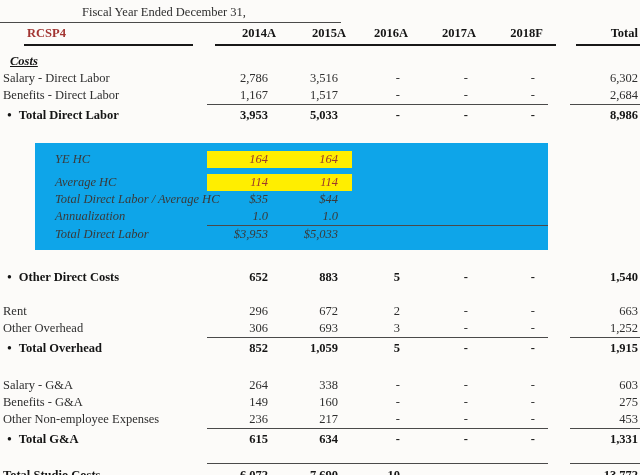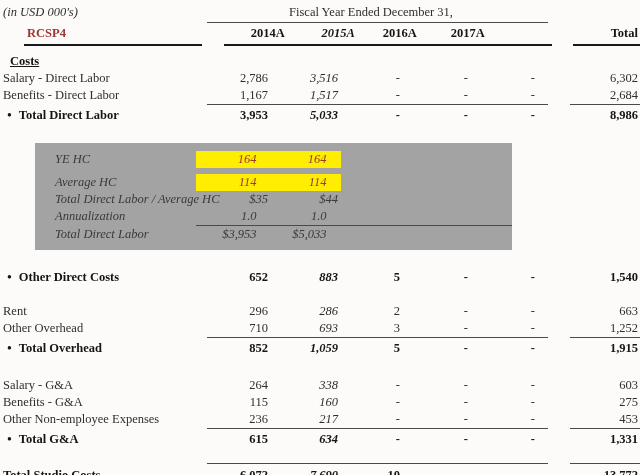--- a/index.html
+++ b/index.html
@@ -10,78 +10,78 @@
     font-family:"Liberation Serif","DejaVu Serif",serif;
     font-size:12.5px;
     color:#2e2e2e;
     overflow:hidden;
     box-sizing:border-box;
     padding-top:3px;
   }
   .row{display:flex;align-items:baseline;line-height:17px;}
   .lab{width:207px;box-sizing:border-box;padding-left:3px;white-space:nowrap;}
   .ind{}
-  .costs-ind{padding-left:10px;}
+  .costs-ind{padding-left:10px;font-style:italic;}
   .blab{display:flex;align-items:baseline;padding-left:7px;}
   .bullet{font-size:8px;margin-right:7px;position:relative;top:-2px;}
   .years{width:328px;padding-right:13px;display:flex;box-sizing:content-box;}
   .c{display:inline-block;text-align:right;white-space:nowrap;}
-  .c1{width:61px;}.c2{width:70px;font-style:italic;}.c3{width:62px;}.c4{width:68px;}.c5{width:67px;}
+  .c1{width:61px;}.c2{width:70px;}.c3{width:62px;}.c4{width:68px;}.c5{width:67px;}
   .sp{width:22px;}
   .tot{width:70px;box-sizing:border-box;text-align:right;padding-right:2px;white-space:nowrap;}
   .bold{font-weight:bold;color:#151515;}
   .italic{font-style:italic;}
   .u1{border-bottom:1.3px solid #4a4a4a;}
   .u2{border-bottom:2.3px solid #181818;}
   .red{color:#a23431;}
   
   .r-hdr1{line-height:19px;height:20px;}
   .r-hdr1 .years{justify-content:center;}
   .r-hdr2{line-height:21px;height:22px;font-weight:bold;color:#151515;padding-left:24px;}
   .r-hdr2 .lab{width:185px;margin-right:22px;border-bottom:2.3px solid #181818;}
   
   .gap6{height:6px;}.gap8{height:8px;}.gap12{height:12px;}.gap14{height:14px;}
   .gap16{height:16px;}.gap17{height:17px;}
   .costs-title{text-decoration:underline;font-weight:bold;color:#151515;line-height:17px;}
   .r-tall{line-height:20px;}
   
   .graybox{
-    margin-left:35px;width:477px;box-sizing:border-box;
-    background:#a3a3a3;
+    margin-left:35px;width:513px;box-sizing:border-box;
+    background:#0ea5e9;
     font-style:italic;color:#3a3a3a;
     padding:8px 0 7px 0;
   }
   .graybox .row{line-height:17px;}
   .lab-g{width:172px;box-sizing:border-box;padding-left:20px;white-space:nowrap;}
   .hl{display:flex;background:#ffee00;padding-right:14px;height:17px;align-items:baseline;}
   .hl .c{color:#9c392b;}
   .r-studio{line-height:22px;}
   .r-studio .years,.r-studio .tot{border-top:1.3px solid #4a4a4a;border-bottom:2.6px solid #101010;}
 </style>
 </head>
 <body>
 
 <div class="page">
 
   <div class="row r-hdr1">
-    <div class="lab italic">(in USD 000's)</div>
     <div class="years u1">
       <span class="c" style="width:auto">Fiscal Year Ended December 31,</span>
     </div>
     <div class="sp"></div>
     <div class="tot"></div>
   </div>
 
   <div class="row r-hdr2">
     <div class="lab red">RCSP4</div>
     <div class="years u2">
       <span class="c c1">2014A</span>
       <span class="c c2">2015A</span>
       <span class="c c3">2016A</span>
       <span class="c c4">2017A</span>
+      <span class="c c5">2018F</span>
     </div>
     <div class="sp"></div>
     <div class="tot u2">Total</div>
   </div>
 
   <div class="gap8"></div>
 
   <div class="row">
     <div class="lab costs-ind"><span class="costs-title">Costs</span></div>
   </div>
@@ -197,33 +197,33 @@
     <div class="sp"></div>
     <div class="tot">1,540</div>
   </div>
 
   <div class="gap14"></div>
 
   <div class="row">
     <div class="lab ind">Rent</div>
     <div class="years">
       <span class="c c1">296</span>
-      <span class="c c2">286</span>
+      <span class="c c2">672</span>
       <span class="c c3">2</span>
       <span class="c c4">-</span>
       <span class="c c5">-</span>
     </div>
     <div class="sp"></div>
     <div class="tot">663</div>
   </div>
 
   <div class="row">
     <div class="lab ind">Other Overhead</div>
     <div class="years u1">
-      <span class="c c1">710</span>
+      <span class="c c1">306</span>
       <span class="c c2">693</span>
       <span class="c c3">3</span>
       <span class="c c4">-</span>
       <span class="c c5">-</span>
     </div>
     <div class="sp"></div>
     <div class="tot u1">1,252</div>
   </div>
 
   <div class="row r-tall bold">
@@ -253,21 +253,21 @@
       <span class="c c4">-</span>
       <span class="c c5">-</span>
     </div>
     <div class="sp"></div>
     <div class="tot">603</div>
   </div>
 
   <div class="row">
     <div class="lab ind">Benefits - G&amp;A</div>
     <div class="years">
-      <span class="c c1">115</span>
+      <span class="c c1">149</span>
       <span class="c c2">160</span>
       <span class="c c3">-</span>
       <span class="c c4">-</span>
       <span class="c c5">-</span>
     </div>
     <div class="sp"></div>
     <div class="tot">275</div>
   </div>
 
   <div class="row">

